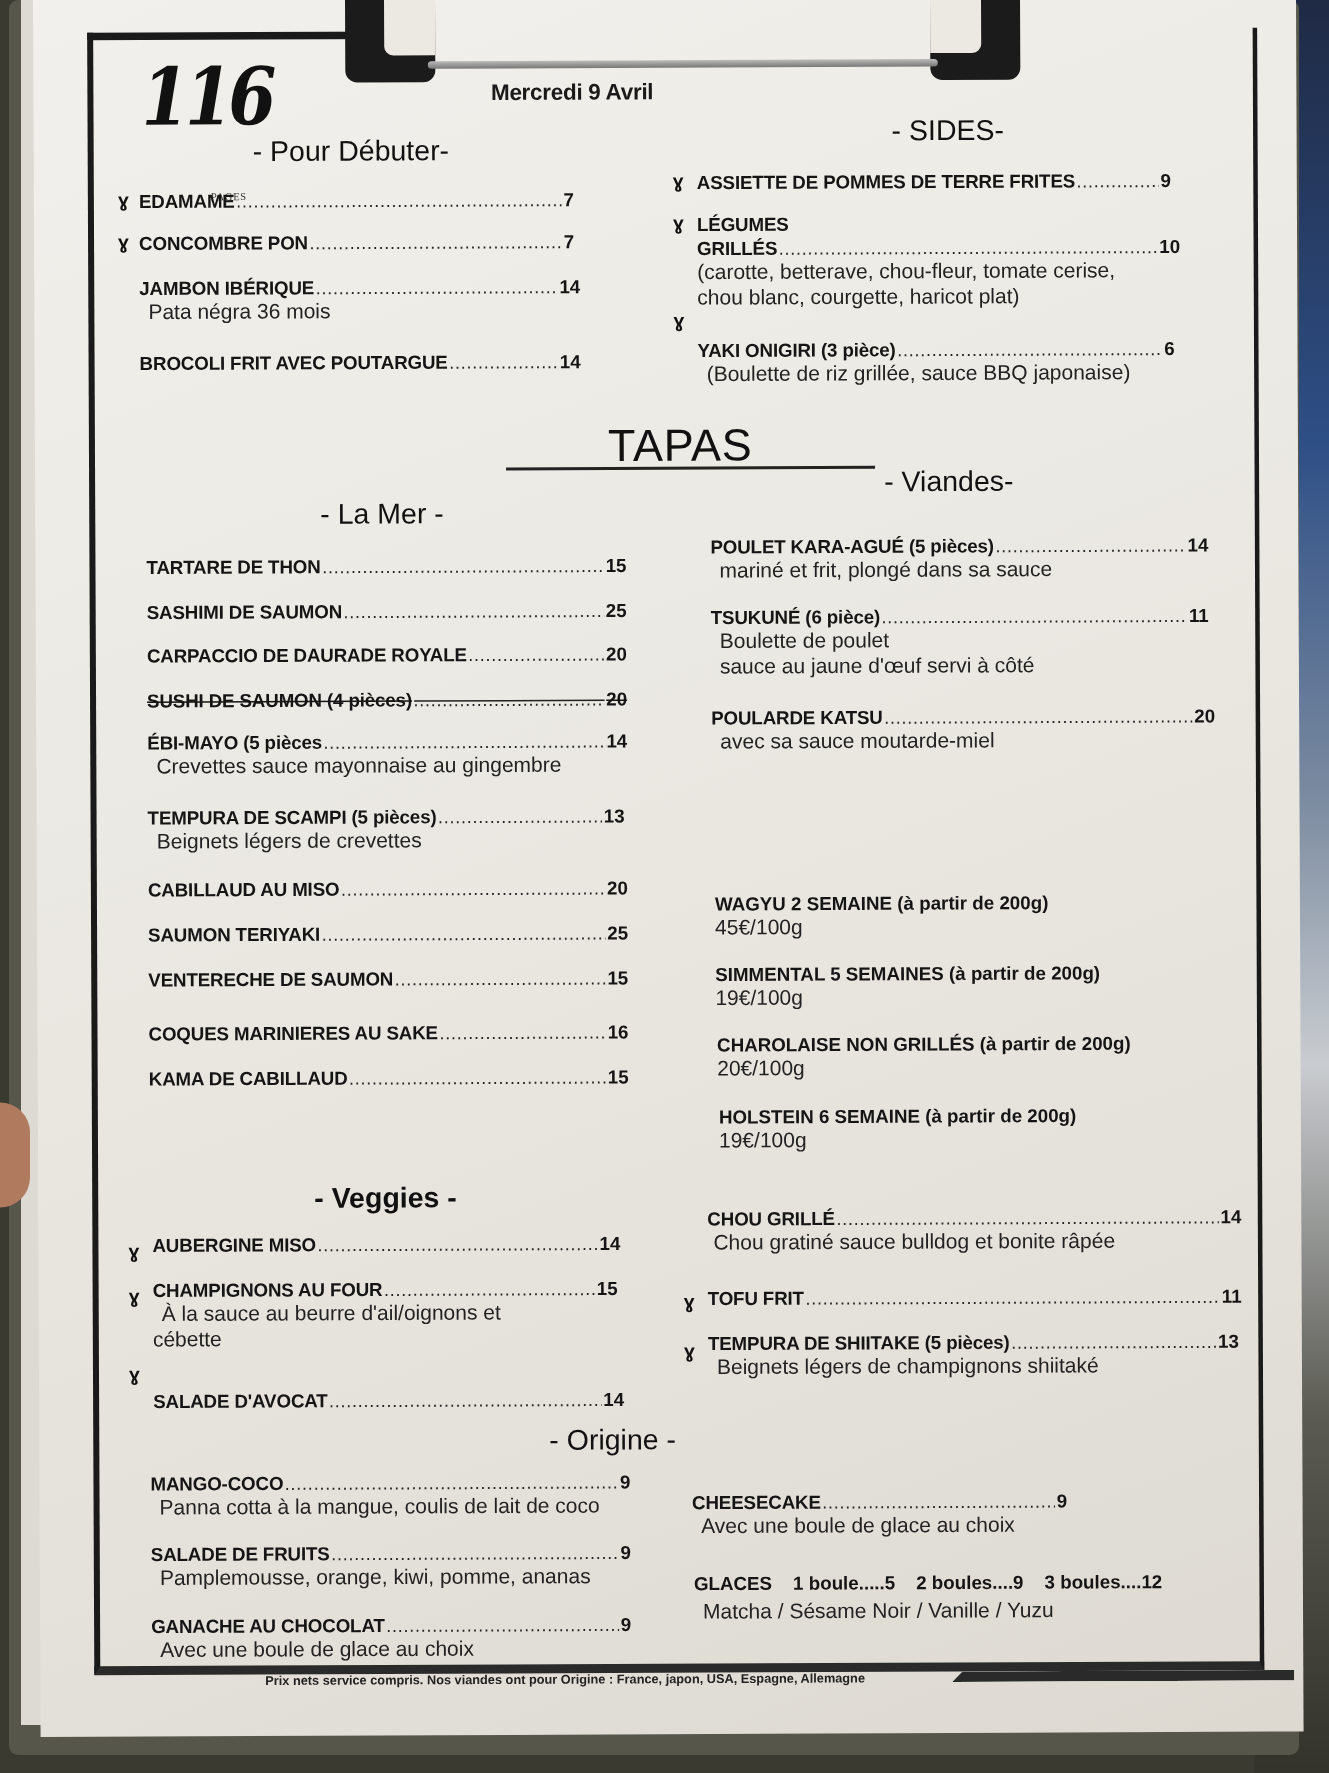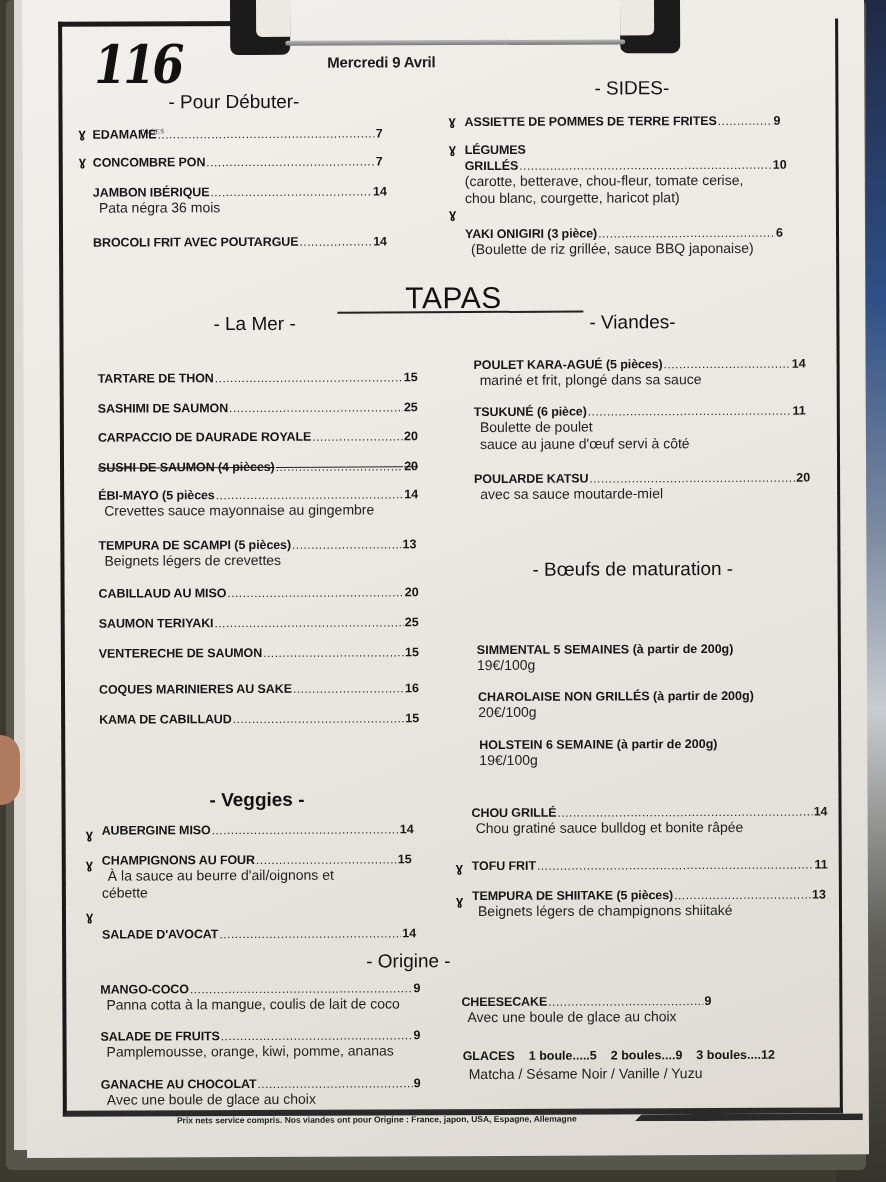--- a/index.html
+++ b/index.html
@@ -198,21 +198,21 @@
         <span class="name">YAKI ONIGIRI (3 pièce)</span>
         <span class="dots"></span>
         <span class="price">6</span>
       </div>
     <div class="desc" style="padding-left:6px;">(Boulette de riz grillée, sauce BBQ japonaise)</div>
   </div>
 
   <div class="tapas">TAPAS</div>
   <div class="tapas-line"></div>
 
-  <div class="section-title" style="left:190px; top:314px;">- La Mer -</div>
+  <div class="section-title" style="left:190px; top:334px;">- La Mer -</div>
 
   <div class="item" style="left:74px; top:372px; width:320px;">
     <div class="row">
         <span class="name">TARTARE DE THON</span>
         <span class="dots"></span>
         <span class="price">15</span>
       </div>
   </div>
   <div class="item" style="left:74px; top:402px; width:320px;">
     <div class="row">
@@ -308,22 +308,25 @@
   </div>
   <div class="item" style="left:450px; top:474px; width:336px;">
     <div class="row">
         <span class="name">POULARDE KATSU</span>
         <span class="dots"></span>
         <span class="price">20</span>
       </div>
     <div class="desc" style="padding-left:6px;">avec sa sauce moutarde-miel</div>
   </div>
 
-  <div class="section-title" style="left:508px; top:561px;">- Bœufs de maturation -</div>
-
+
+  <div class="beef" style="left:452px; top:598px;">
+    <div class="name"><span>WAGYU 2 SEMAINE</span> <span class="note">(à partir de 200g)</span></div>
+    <div class="price">45€/100g</div>
+  </div>
   <div class="beef" style="left:452px; top:645px;">
     <div class="name"><span>SIMMENTAL 5 SEMAINES</span> <span class="note">(à partir de 200g)</span></div>
     <div class="price">19€/100g</div>
   </div>
   <div class="beef" style="left:453px; top:692px;">
     <div class="name"><span>CHAROLAISE NON GRILLÉS</span> <span class="note">(à partir de 200g)</span></div>
     <div class="price">20€/100g</div>
   </div>
   <div class="beef" style="left:454px; top:740px;">
     <div class="name"><span>HOLSTEIN 6 SEMAINE</span> <span class="note">(à partir de 200g)</span></div>

